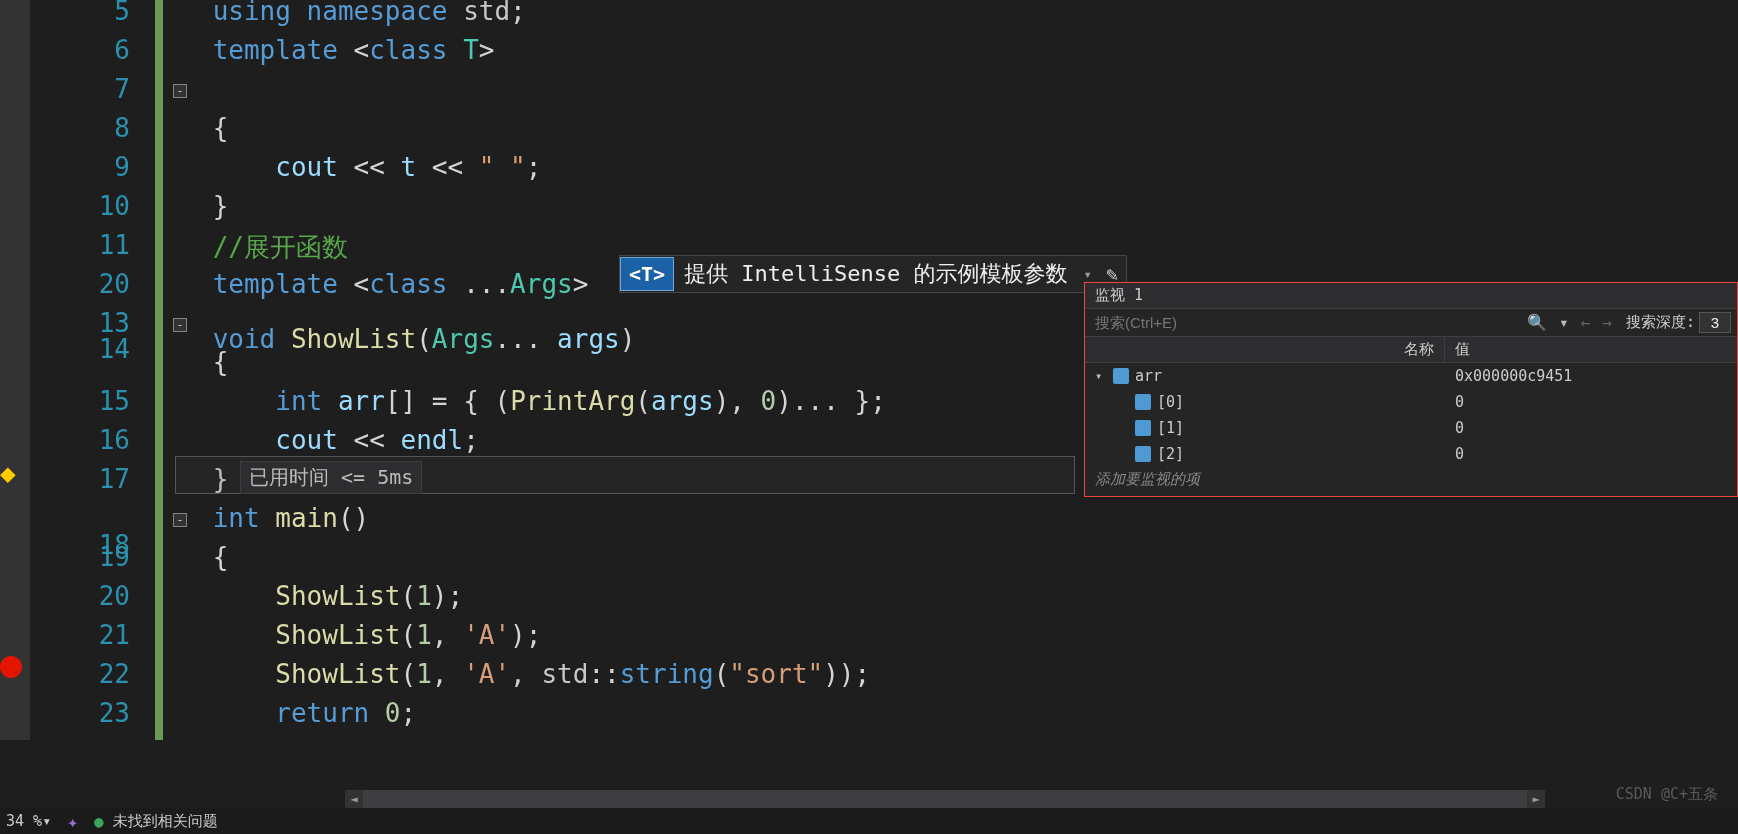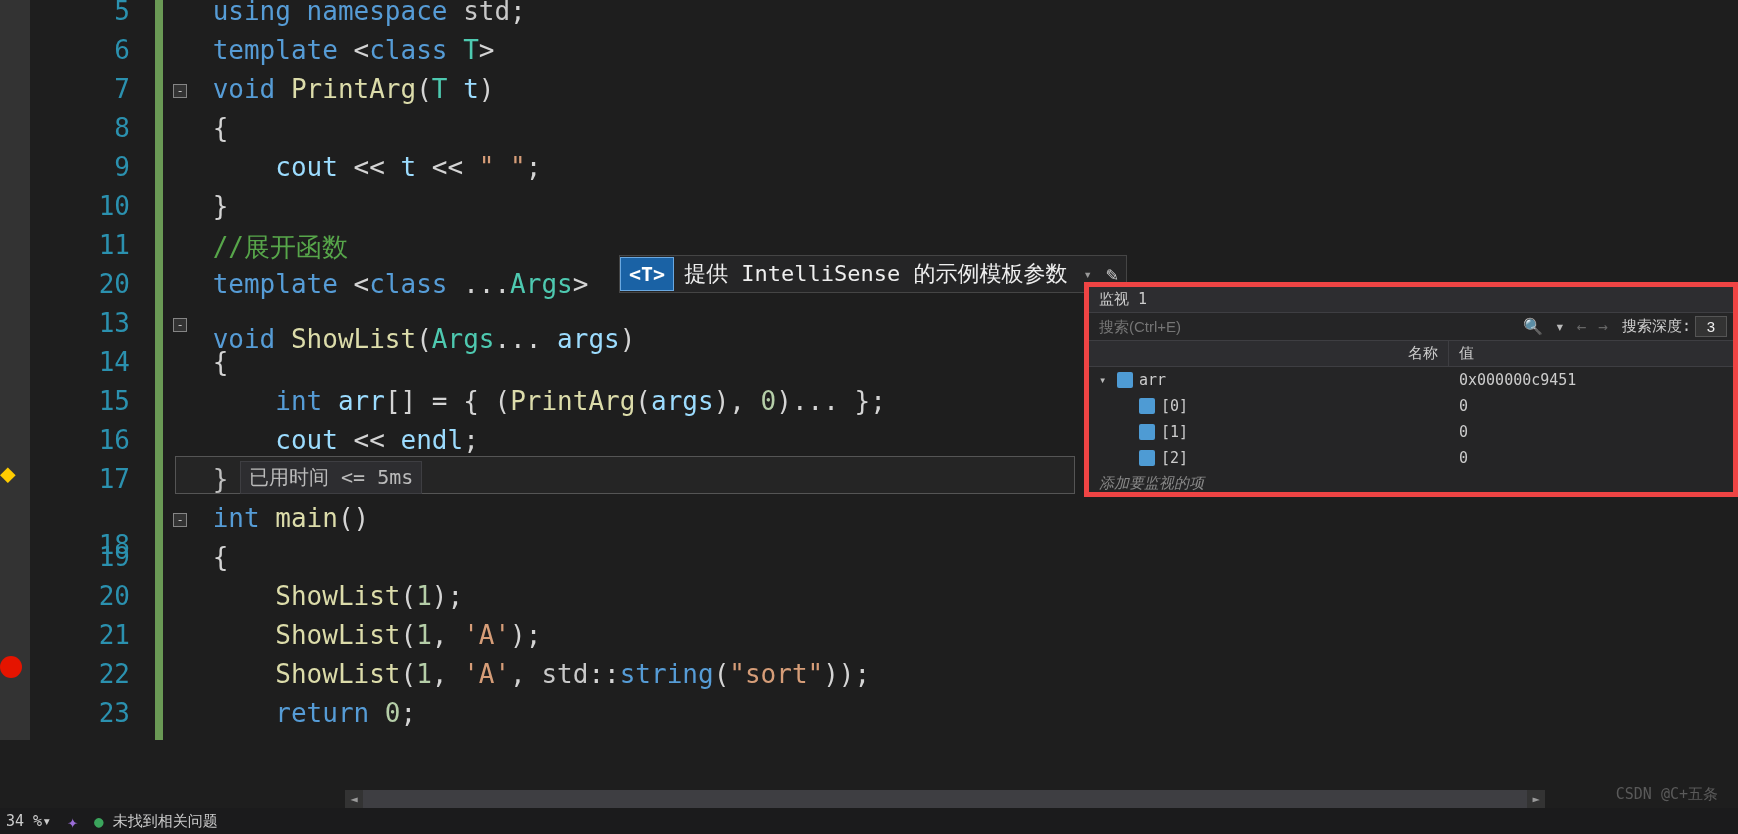--- a/index.html
+++ b/index.html
@@ -157,21 +157,21 @@
   border: 1px solid #3e3e42;
 }
 
 .watch-panel {
   position: absolute;
   right: 0;
   top: 282px;
   width: 654px;
   height: 215px;
   background: #252526;
-  border: 5px solid #ef4444;
+  border: 1px solid #ef4444;
   font-size: 16px;
 }
 .watch-title {
   background: #2d2d30;
   color: #ccc;
   padding: 3px 10px;
   border-bottom: 1px solid #3e3e42;
   font-size: 15px;
 }
 .watch-toolbar {
@@ -315,36 +315,35 @@
   <div class="gutter" id="gutter">
       <div class="line-num" style="top: -4px;">5</div>
       <div class="line-num" style="top: 35px;">6</div>
       <div class="line-num" style="top: 74px;">7</div>
       <div class="line-num" style="top: 113px;">8</div>
       <div class="line-num" style="top: 152px;">9</div>
       <div class="line-num" style="top: 191px;">10</div>
       <div class="line-num" style="top: 230px;">11</div>
       <div class="line-num" style="top: 269px;">20</div>
       <div class="line-num" style="top: 308px; text-align: right;">13</div>
-      <div class="line-num" style="top: 347px; margin-left: 33px;">14</div>
+      <div class="line-num" style="top: 334px; margin-left: 33px;">14</div>
       <div class="line-num" style="top: 386px;">15</div>
       <div class="line-num" style="top: 425px;">16</div>
       <div class="line-num" style="top: 464px;">17</div>
       <div class="line-num" style="top: 503px; margin-top: 27px;">18</div>
       <div class="line-num" style="top: 542px;">19</div>
       <div class="line-num" style="top: 581px;">20</div>
       <div class="line-num" style="top: 620px;">21</div>
       <div class="line-num" style="top: 659px;">22</div>
       <div class="line-num" style="top: 698px;">23</div>
     </div>
   <div class="green-bar"></div>
   <div class="code-area" id="codearea">
       <div class="code-line" style="top: -4px; left: 22px;"> <span class="kw">using</span> <span class="kw">namespace</span> <span class="ns">std</span><span class="punc">;</span></div>
       <div class="code-line" style="top: 35px; left: 22px;"> <span class="kw">template</span> <span class="punc">&lt;</span><span class="kw">class</span> <span class="tparam">T</span><span class="punc">&gt;</span></div>
-      <div class="code-line" style="top: 74px; left: 22px;"> <span class="kw">void</span> <span class="func">PrintArg</span><span class="punc">(</span><span class="tparam">T</span> <span class="ident">t</span><span class="punc">)</span></div>
       <div class="fold-box" style="top: 84px;">-</div>
       <div class="code-line" style="top: 113px; left: 22px;"> <span class="punc">{</span></div>
       <div class="code-line" style="top: 152px; left: 22px;">     <span class="ident">cout</span> <span class="op">&lt;&lt;</span> <span class="ident">t</span> <span class="op">&lt;&lt;</span> <span class="str">" "</span><span class="punc">;</span></div>
       <div class="code-line" style="top: 191px; left: 22px;"> <span class="punc">}</span></div>
       <div class="code-line" style="top: 230px; left: 22px;"> <span class="comment">//展开函数</span></div>
       <div class="code-line" style="top: 269px; left: 22px;"> <span class="kw">template</span> <span class="punc">&lt;</span><span class="kw">class</span> <span class="punc">...</span><span class="tparam">Args</span><span class="punc">&gt;</span></div>
       <div class="code-line" style="top: 324px; left: 22px;"> <span class="kw">void</span> <span class="func">ShowList</span><span class="punc">(</span><span class="tparam">Args</span><span class="punc">...</span> <span class="ident">args</span><span class="punc">)</span></div>
       <div class="fold-box" style="top: 318px;">-</div>
       <div class="code-line" style="top: 347px; left: 22px;"> <span class="punc">{</span></div>
       <div class="code-line" style="top: 386px; left: 22px;">     <span class="kw">int</span> <span class="ident">arr</span><span class="punc">[]</span> <span class="op">=</span> <span class="punc">{</span> <span class="punc">(</span><span class="func">PrintArg</span><span class="punc">(</span><span class="ident">args</span><span class="punc">),</span> <span class="num">0</span><span class="punc">)...</span> <span class="punc">};</span></div>

